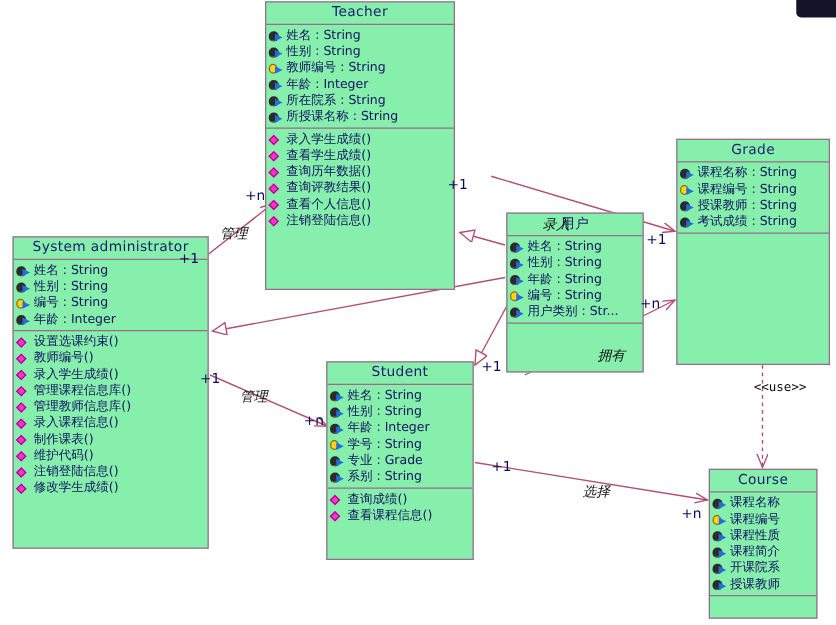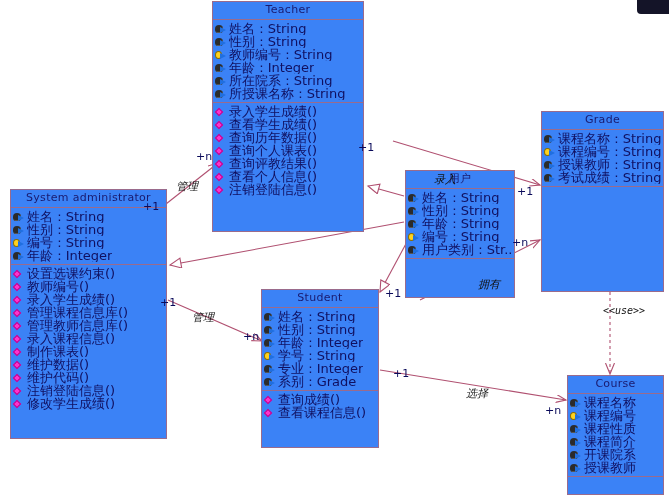--- a/index.html
+++ b/index.html
@@ -21,21 +21,21 @@
     position: absolute;
     left: 0;
     top: 0;
     width: 669px;
     height: 500px;
     pointer-events: none;
   }
   .uml-class {
     position: absolute;
     box-sizing: border-box;
-    background: #3b82f6;
+    background: #86efac;
     border: 1px solid #9a6b8c;
     display: flex;
     flex-direction: column;
   }
   .uml-title {
     text-align: center;
     font-size: 11px;
     color: #1a1a6e;
     padding: 2px 2px 3px 2px;
     border-bottom: 1px solid #9a6b8c;
@@ -49,21 +49,21 @@
     padding: 2px 1px 2px 2px;
     border-bottom: 1px solid #9a6b8c;
   }
   .uml-section.last {
     border-bottom: none;
     flex: 1 1 auto;
   }
   .member {
     display: flex;
     align-items: center;
-    font-size: 13px;
+    font-size: 10px;
     line-height: 13px;
     color: #101060;
     white-space: nowrap;
     font-family: "DejaVu Sans", "Liberation Sans", sans-serif;
   }
   .member .mtext {
     overflow: hidden;
   }
   .ico {
     display: inline-block;
@@ -138,21 +138,20 @@
     color: #0a0a5a;
     white-space: nowrap;
     font-family: "DejaVu Sans", "Liberation Sans", sans-serif;
   }
   .stereo-label {
     position: absolute;
     font-size: 10px;
     color: #111111;
     white-space: nowrap;
     font-family: "DejaVu Sans Mono", "Liberation Mono", monospace;
-    font-style: italic;
   }
   .corner-artifact {
     position: absolute;
     right: 0;
     top: 0;
     width: 32px;
     height: 14px;
     background: #141428;
     border-bottom-left-radius: 4px;
     overflow: hidden;
@@ -239,24 +238,20 @@
       <div class="member">
           <span class="ico ico-diamond"></span>
           <span class="mtext">查看学生成绩()</span>
         </div>
       <div class="member">
           <span class="ico ico-diamond"></span>
           <span class="mtext">查询历年数据()</span>
         </div>
       <div class="member">
           <span class="ico ico-diamond"></span>
-          <span class="mtext">查询个人课表()</span>
-        </div>
-      <div class="member">
-          <span class="ico ico-diamond"></span>
           <span class="mtext">查询评教结果()</span>
         </div>
       <div class="member">
           <span class="ico ico-diamond"></span>
           <span class="mtext">查看个人信息()</span>
         </div>
       <div class="member">
           <span class="ico ico-diamond"></span>
           <span class="mtext">注销登陆信息()</span>
         </div>
@@ -307,24 +302,20 @@
       <div class="member">
           <span class="ico ico-diamond"></span>
           <span class="mtext">录入课程信息()</span>
         </div>
       <div class="member">
           <span class="ico ico-diamond"></span>
           <span class="mtext">制作课表()</span>
         </div>
       <div class="member">
           <span class="ico ico-diamond"></span>
-          <span class="mtext">维护数据()</span>
-        </div>
-      <div class="member">
-          <span class="ico ico-diamond"></span>
           <span class="mtext">维护代码()</span>
         </div>
       <div class="member">
           <span class="ico ico-diamond"></span>
           <span class="mtext">注销登陆信息()</span>
         </div>
       <div class="member">
           <span class="ico ico-diamond"></span>
           <span class="mtext">修改学生成绩()</span>
         </div>
@@ -395,40 +386,40 @@
       <div class="member">
           <span class="ico ico-lock"></span>
           <span class="mtext">年龄 : Integer</span>
         </div>
       <div class="member">
           <span class="ico ico-key"></span>
           <span class="mtext">学号 : String</span>
         </div>
       <div class="member">
           <span class="ico ico-lock"></span>
-          <span class="mtext">专业 : Integer</span>
-        </div>
-      <div class="member">
-          <span class="ico ico-lock"></span>
-          <span class="mtext">系别 : Grade</span>
+          <span class="mtext">专业 : Grade</span>
+        </div>
+      <div class="member">
+          <span class="ico ico-lock"></span>
+          <span class="mtext">系别 : String</span>
         </div>
     </div>
     <div class="uml-section last">
       <div class="member">
           <span class="ico ico-diamond"></span>
           <span class="mtext">查询成绩()</span>
         </div>
       <div class="member">
           <span class="ico ico-diamond"></span>
           <span class="mtext">查看课程信息()</span>
         </div>
     </div>
   </div>
 
-  <div class="uml-class" style="left:567px; top:375px; width:97px; height:120px;">
+  <div class="uml-class" style="left:567px; top:375px; width:87px; height:120px;">
     <div class="uml-title">Course</div>
     <div class="uml-section">
       <div class="member">
           <span class="ico ico-lock"></span>
           <span class="mtext">课程名称</span>
         </div>
       <div class="member">
           <span class="ico ico-key"></span>
           <span class="mtext">课程编号</span>
         </div>

